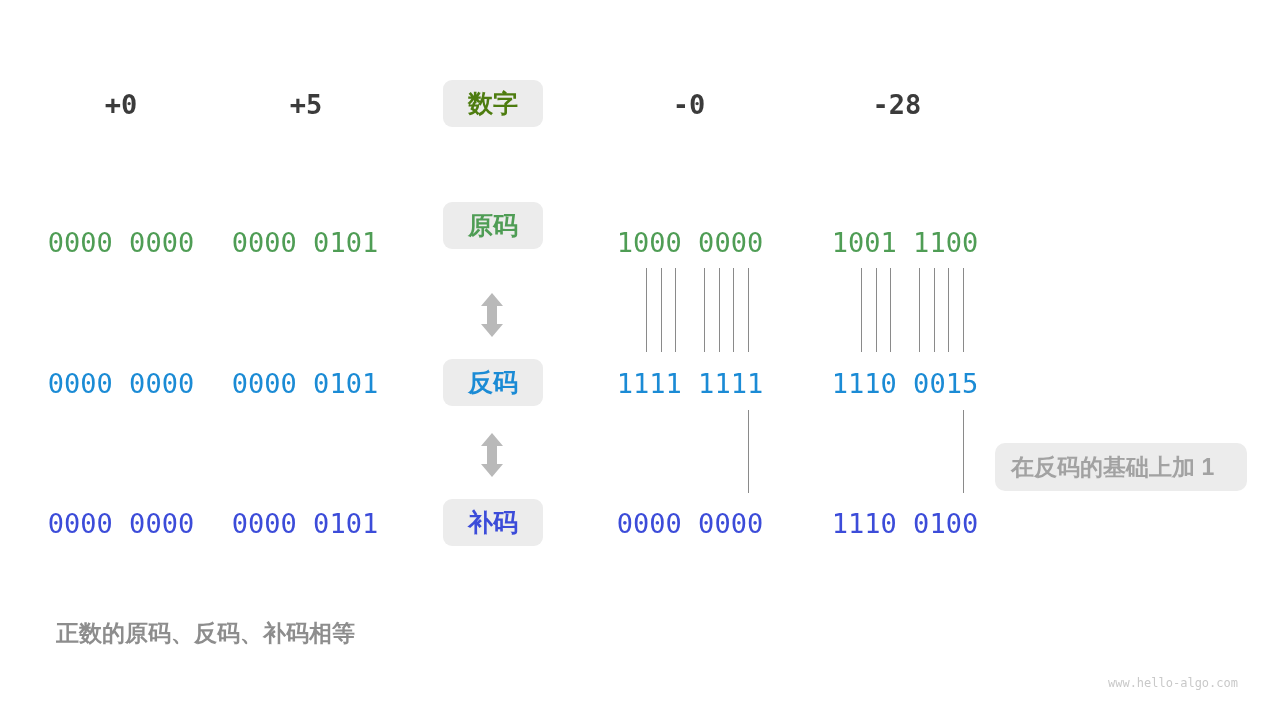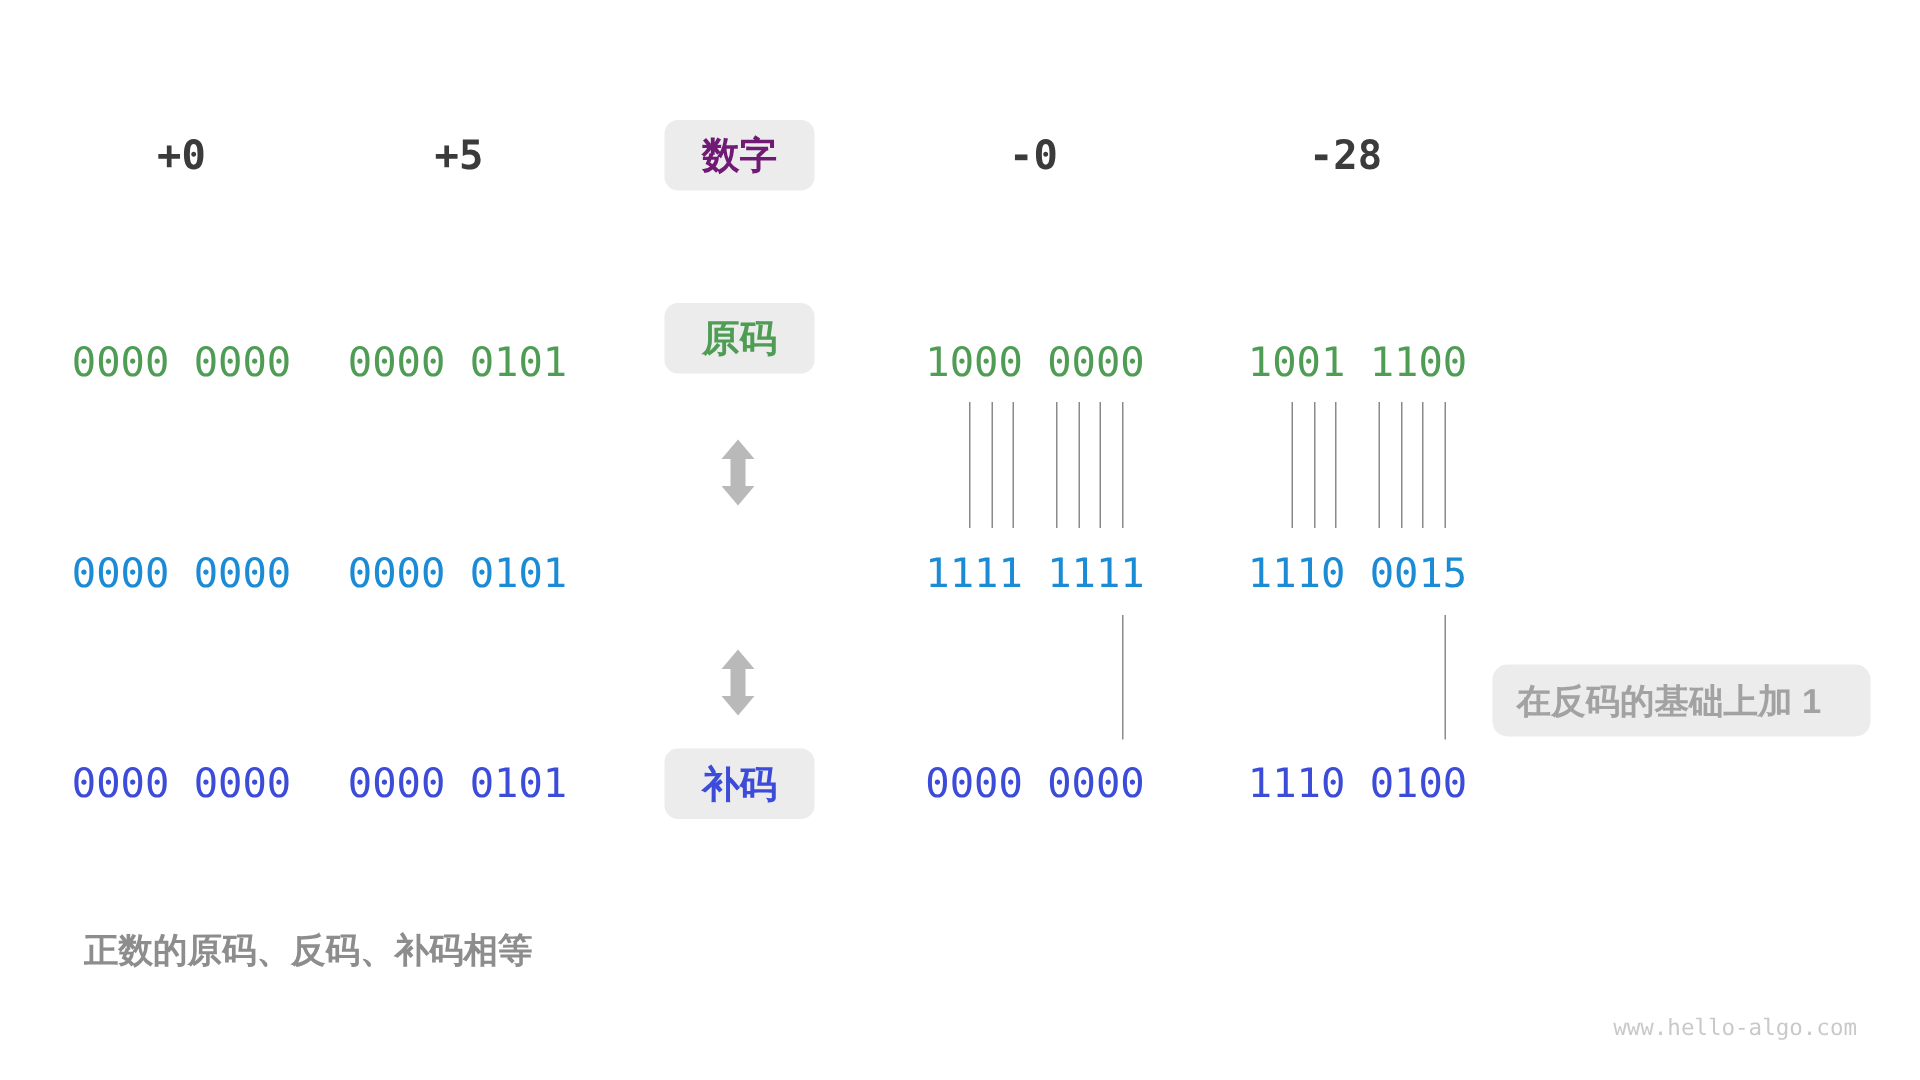--- a/index.html
+++ b/index.html
@@ -16,21 +16,21 @@
   .hx1{left:121px;} .hx2{left:306px;} .hx4{left:689px;} .hx5{left:897px;}
 
   
   .bin{
     position:absolute;transform:translate(-50%,-50%);
     font-size:27px;font-weight:normal;white-space:pre;
   }
   .cx1{left:121px;} .cx2{left:305px;text-align:right;} .cx4{left:690px;} .cx5{left:905px;}
   .ry-orig{top:242px;} .ry-ones{top:383px;} .ry-twos{top:523px;}
   .c-green{color:#4f9d55;} .c-blue{color:#1b8bd5;} .c-indigo{color:#3c4cd9;}
-  .c-dark{color:#701a75;}
+  .c-dark{color:#4d7c0f;}
 
   
   .label-box{
     position:absolute;left:443px;width:100px;height:47px;box-sizing:border-box;
     background:#ececec;border-radius:9px;display:flex;align-items:center;justify-content:center;
     font-family:"Liberation Sans","DejaVu Sans",sans-serif;font-size:25px;font-weight:bold;
   }
   .by-num{top:80px;} .by-orig{top:202px;} .by-ones{top:359px;} .by-twos{top:499px;}
 
   
@@ -64,21 +64,21 @@
 
   
   .caption{
     position:absolute;top:618px;font-size:23px;font-weight:bold;color:#8d8d8d;
     font-family:"Liberation Sans","DejaVu Sans",sans-serif;white-space:pre;
   }
   .cap-left{left:56px;} .cap-right{left:620px;}
 
   
   .watermark{
-    position:absolute;right:42px;top:676px;font-size:15px;color:#c9c9c9;
+    position:absolute;right:42px;top:676px;font-size:12px;color:#c9c9c9;
     font-family:"DejaVu Sans Mono","Liberation Mono",monospace;
   }
 </style>
 </head>
 <body>
 
 <div class="canvas">
 
   <div class="hdr hx1">+0</div>
   <div class="hdr hx2">+5</div>
@@ -93,20 +93,23 @@
   <div class="bin ry-orig cx4 c-green">1000 0000</div>
   <div class="bin ry-orig cx5 c-green">1001 1100</div>
   <div class="label-box by-orig c-green">
     <span>原码</span>
   </div>
 
   <div class="bin ry-ones cx1 c-blue">0000 0000</div>
   <div class="bin ry-ones cx2 c-blue">0000 0101</div>
   <div class="bin ry-ones cx4 c-blue">1111 1111</div>
   <div class="bin ry-ones cx5 c-blue">1110 0015</div>
+  <div class="label-box by-ones c-blue">
+    <span>反码</span>
+  </div>
 
   <div class="bin ry-twos cx1 c-indigo">0000 0000</div>
   <div class="bin ry-twos cx2 c-indigo">0000 0101</div>
   <div class="bin ry-twos cx4 c-indigo">0000 0000</div>
   <div class="bin ry-twos cx5 c-indigo">1110 0100</div>
   <div class="label-box by-twos c-indigo">
     <span>补码</span>
   </div>
 
   <div class="arrow ay1">

